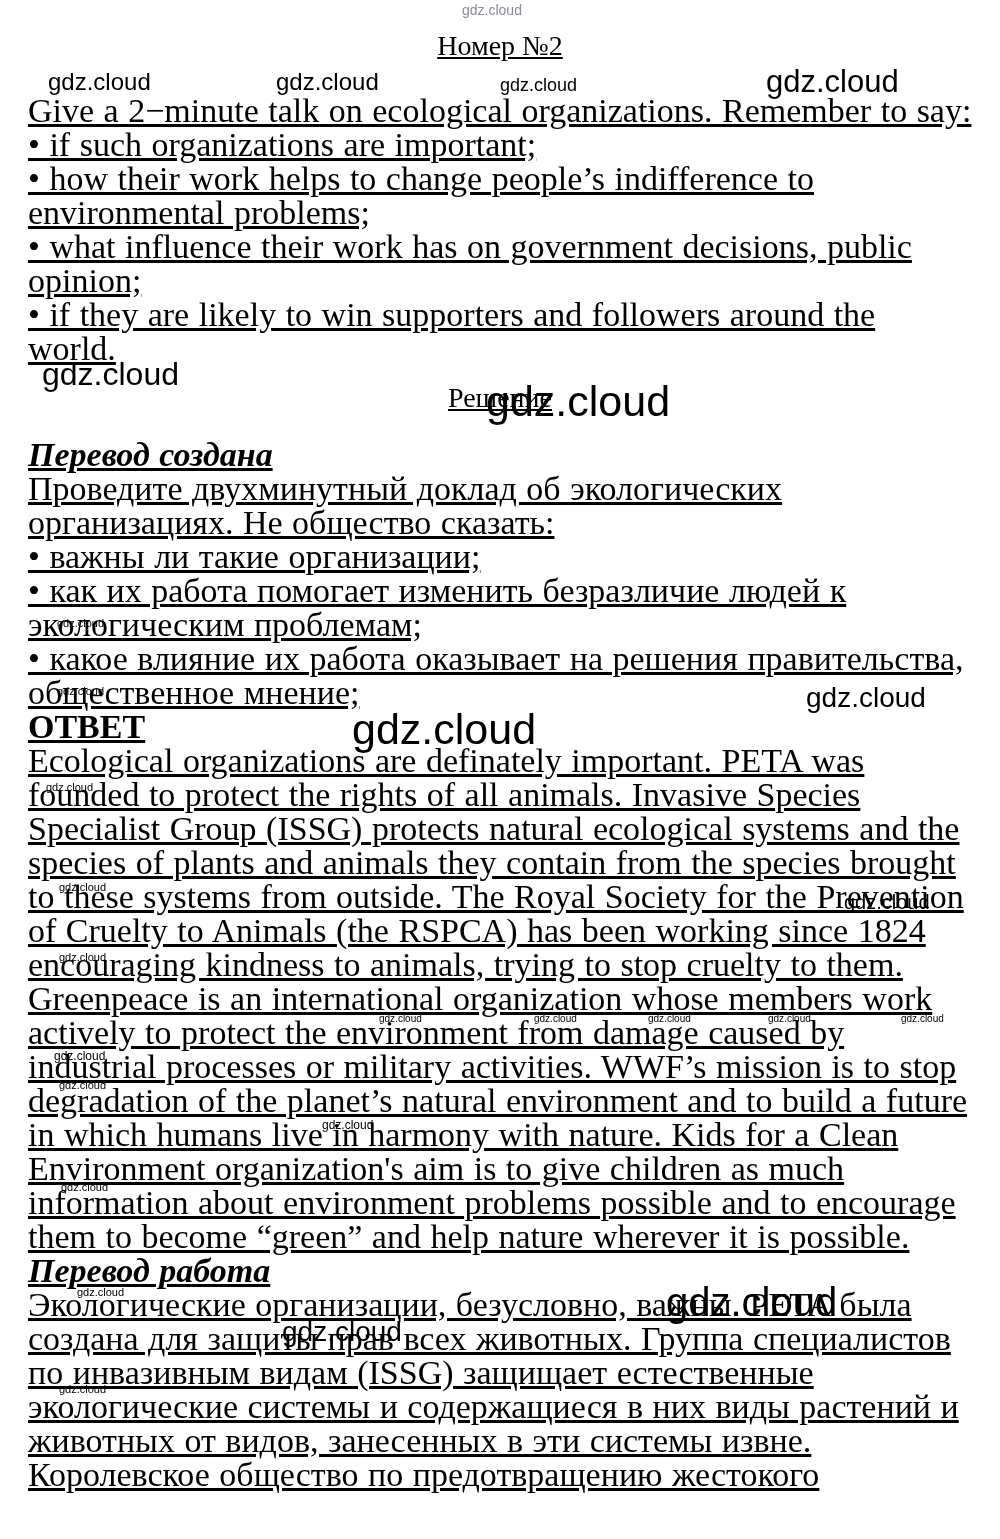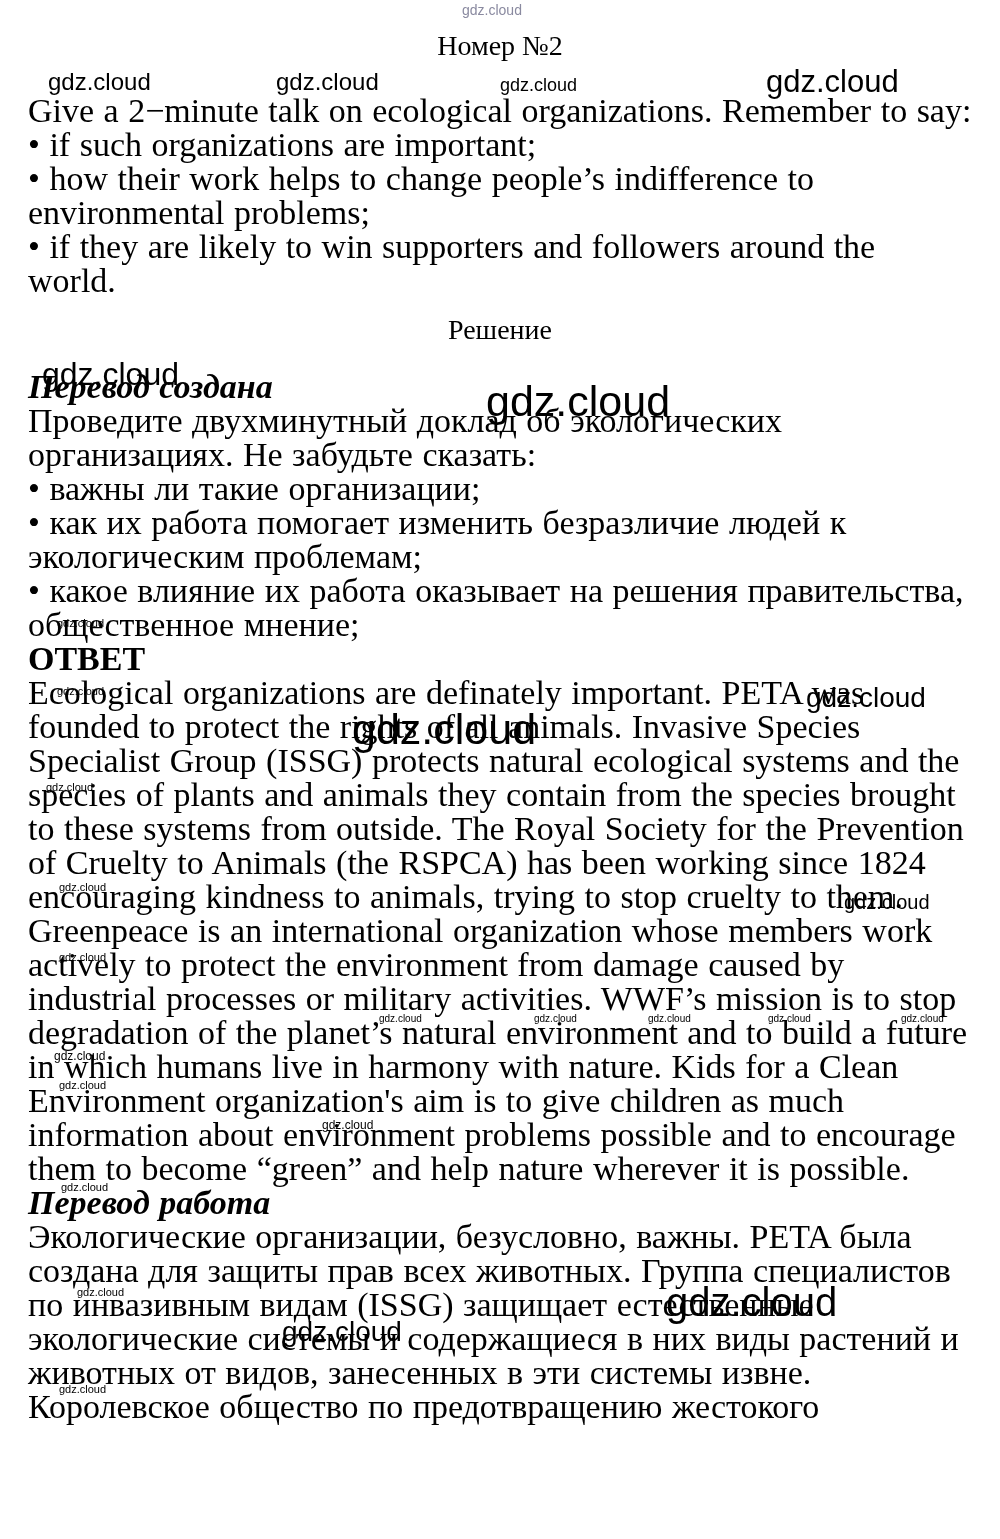--- a/index.html
+++ b/index.html
@@ -10,20 +10,21 @@
   }
   body {
     font-family: "Liberation Serif", serif;
     color: #000000;
     position: relative;
   }
   .page {
     position: relative;
     width: 1000px; height: 1539px;
     padding: 30px 28px 0 28px;
+    text-decoration: underline;
   }
   .center { text-align: center; }
   h1.task-num {
     font-size: 28px;
     font-weight: 400;
     margin-bottom: 32px;
   }
   p, .line {
     font-size: 34px;
     line-height: 34px;
@@ -86,28 +87,29 @@
       <span class="wm" style="left: 282px; top: 1318px; font-size: 28px;">gdz.cloud</span>
       <span class="wm" style="left: 59px; top: 1384px; font-size: 11px;">gdz.cloud</span>
     </div>
 
   <h1 class="task-num center">Номер №2</h1>
 
   <div>
     <p>Give a 2−minute talk on ecological organizations. Remember to say:</p>
     <p>• if such organizations are important;</p>
     <p>• how their work helps to change people’s indifference to environmental problems;</p>
+    <p>• what influence their work has on government decisions, public opinion;</p>
     <p>• if they are likely to win supporters and followers around the world.</p>
   </div>
 
   <h2 class="solution-heading center">Решение</h2>
 
   <div>
     <p class="bi">Перевод создана</p>
-    <p>Проведите двухминутный доклад об экологических организациях. Не забудьте сказать:</p>
+    <p>Проведите двухминутный доклад об экологических организациях. Не общество сказать:</p>
     <p>• важны ли такие организации;</p>
     <p>• как их работа помогает изменить безразличие людей к экологическим проблемам;</p>
     <p>• какое влияние их работа оказывает на решения правительства, общественное мнение;</p>
   </div>
 
   <div>
     <p class="b">ОТВЕТ</p>
     <p>Ecological organizations are definately important. PETA was founded to protect the rights of all animals. Invasive Species Specialist Group (ISSG) protects natural ecological systems and the species of plants and animals they contain from the species brought to these systems from outside. The Royal Society for the Prevention of Cruelty to Animals (the RSPCA) has been working since 1824 encouraging kindness to animals, trying to stop cruelty to them. Greenpeace is an international organization whose members work actively to protect the environment from damage caused by industrial processes or military activities. WWF’s mission is to stop degradation of the planet’s natural environment and to build a future in which humans live in harmony with nature. Kids for a Clean Environment organization's aim is to give children as much information about environment problems possible and to encourage them to become “green” and help nature wherever it is possible.</p>
   </div>
 

